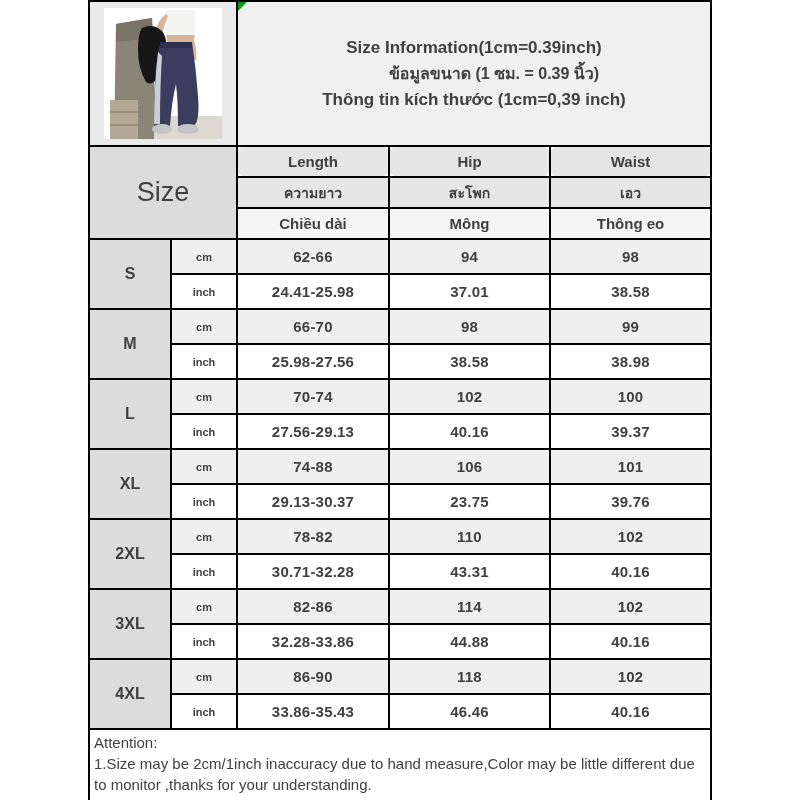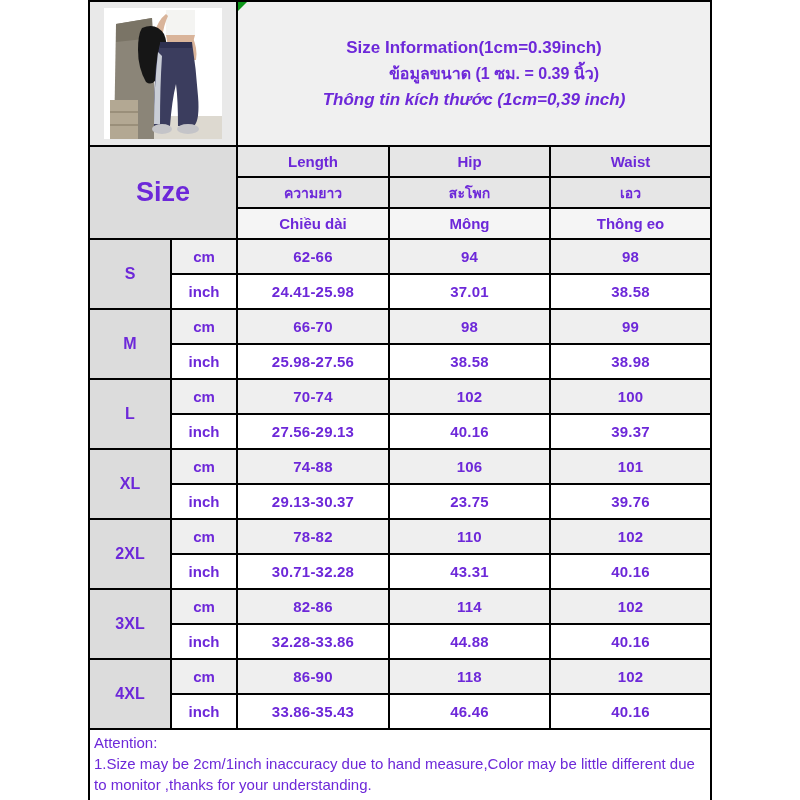--- a/index.html
+++ b/index.html
@@ -1,40 +1,40 @@
 <!DOCTYPE html>
 <html><head>
 <meta charset="utf-8">
 <style>
   html,body{margin:0;padding:0;background:#fff;}
   .sheet{position:relative;width:800px;height:800px;background:#fff;overflow:hidden;
-         font-family:"Liberation Sans",sans-serif;color:#6d28d9;}
+         font-family:"Liberation Sans",sans-serif;color:#404040;}
   table.size-chart{position:absolute;left:88px;top:0;width:622px;border-collapse:collapse;table-layout:fixed;}
   .size-chart td{border:2px solid #000;text-align:center;vertical-align:middle;padding:0;
                  font-weight:bold;font-size:15px;overflow:hidden;}
   
   td.photo-cell{background:#e9e9e9;height:143px;}
   td.title-cell{background:#f0f0f0;position:relative;}
   .title-line1{font-size:17px;font-weight:bold;line-height:26px;}
   .title-line2{font-size:16px;font-weight:bold;line-height:26px;margin-left:40px;}
-  .title-line3{font-size:17px;font-weight:bold;line-height:26px;font-style:italic;}
+  .title-line3{font-size:17px;font-weight:bold;line-height:26px;}
   .green-marker{position:absolute;left:0;top:0;width:0;height:0;
                 border-top:9px solid #0c9618;border-right:9px solid transparent;}
   .photo-frame{width:118px;height:131px;background:#fff;margin:0 auto;display:block;}
   
-  td.size-big{background:#dcdcdc;font-size:27px;font-weight:bold;}
-  td.hdr-en{background:#e6e6e6;height:29px;font-size:15px;}
+  td.size-big{background:#dcdcdc;font-size:27px;font-weight:normal;}
+  td.hdr-en{background:#e6e6e6;height:29px;font-size:15px;border-radius:9px;}
   td.hdr-th{background:#e6e6e6;height:29px;font-size:14px;margin-left:44px;}
   td.hdr-vi{background:#f5f5f5;height:29px;font-size:15px;}
   
   td.size-letter{background:#dcdcdc;font-size:16px;}
   tr.row-cm td{background:#efefef;height:33px;}
   tr.row-inch td{background:#ffffff;height:33px;text-align:center;}
   tr.row-cm td.size-letter, tr.row-inch td.size-letter{background:#dcdcdc;}
-  td.unit{font-size:15px;}
+  td.unit{font-size:11px;}
   td.val{font-size:15px;letter-spacing:0.2px;}
   
   td.attention-cell{height:97px;text-align:left;vertical-align:top;background:#fff;
                     font-weight:normal;font-size:15px;line-height:21px;padding:2px 4px;}
 </style>
 </head>
 <body>
 
 <div class="sheet">
   <table class="size-chart">

